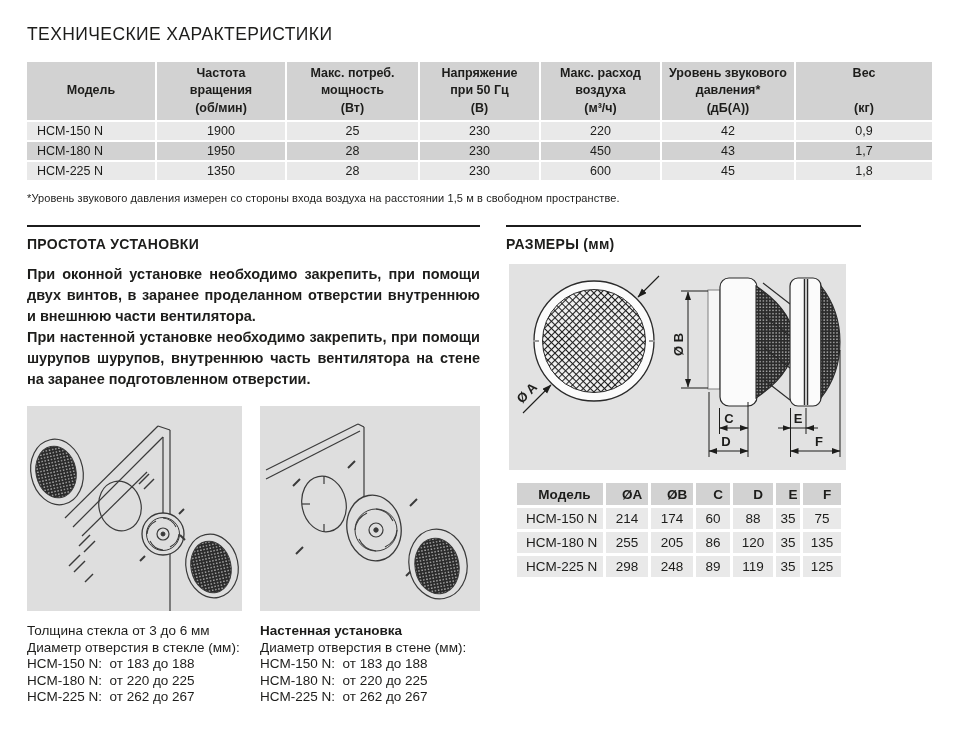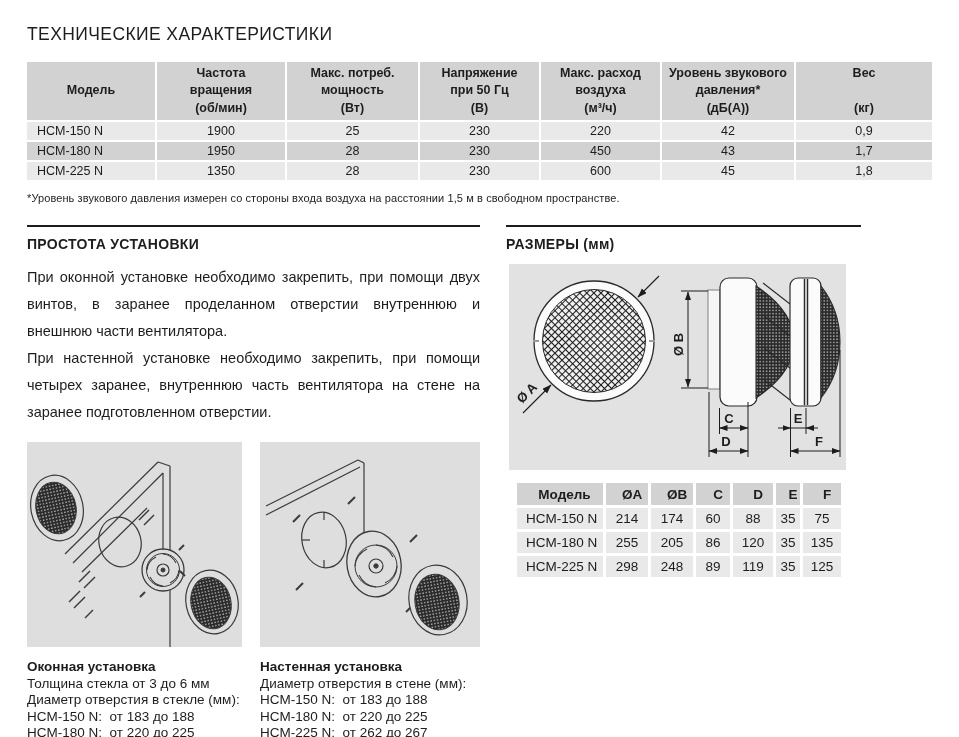--- a/index.html
+++ b/index.html
@@ -19,21 +19,21 @@
 
   .footnote { margin:10px 0 0 27px; font-size:11px; letter-spacing:.1px; }
 
   
   .cols { display:flex; gap:26px; margin:21px 0 0 27px; }
   .col-left { width:453px; }
   .col-right { width:355px; }
   .divider { border-top:2px solid #1c1c1c; margin-bottom:9px; }
   h2.section { font-size:14px; font-weight:bold; letter-spacing:.3px; margin-bottom:12px; }
 
-  .para { font-size:14.5px; line-height:27px; text-align:justify; }
+  .para { font-size:14.5px; line-height:21px; text-align:justify;font-weight:bold; }
 
   .illus-row { display:flex; gap:18px; margin-top:16px; }
   .illus-box { background:#dedede; height:205px; }
   .illus-box.w1 { width:215px; }
   .illus-box.w2 { width:220px; }
 
   .caps-row { display:flex; gap:18px; margin-top:12px; }
   .cap { font-size:13.5px; line-height:16.5px; }
   .cap.w1 { width:215px; } .cap.w2 { width:220px; }
   .cap-title { font-weight:bold; }
@@ -121,21 +121,21 @@
   </table>
 
   <div class="footnote">*Уровень звукового давления измерен со стороны входа воздуха на расстоянии 1,5 м в свободном пространстве.</div>
 
   <div class="cols">
 
     <div class="col-left">
       <div class="divider"></div>
       <h2 class="section">ПРОСТОТА УСТАНОВКИ</h2>
       <p class="para">При оконной установке необходимо закрепить, при помощи двух винтов, в заранее проделанном отверстии внутреннюю и внешнюю части вентилятора.</p>
-      <p class="para">При настенной установке необходимо закрепить, при помощи четырех заранее, внутреннюю часть вентилятора на стене на заранее подготовленном отверстии.</p>
+      <p class="para">При настенной установке необходимо закрепить, при помощи шурупов шурупов, внутреннюю часть вентилятора на стене на заранее подготовленном отверстии.</p>
 
       <div class="illus-row">
 
         <div class="illus-box w1">
           <svg width="215" height="205" viewBox="0 0 215 205">
             <defs>
               <pattern id="dotsA" width="3.2" height="3.2" patternUnits="userSpaceOnUse">
                 <rect width="3.2" height="3.2" fill="#2b2b2b"></rect>
                 <circle cx="1.6" cy="1.6" r="0.7" fill="#dedede"></circle>
               </pattern>
@@ -236,21 +236,20 @@
             <g>
               <ellipse cx="178" cy="158" rx="29" ry="35" transform="rotate(-10 178 158)" fill="#dedede" stroke="#3a3a3a" stroke-width="1.2"></ellipse>
               <ellipse cx="177" cy="160" rx="22" ry="28" transform="rotate(-10 177 160)" fill="url(#dotsB)" stroke="#3a3a3a" stroke-width="1"></ellipse>
             </g>
           </svg>
         </div>
       </div>
 
       <div class="caps-row">
         <div class="cap w1">
-          <div class="cap-title">Оконная установка</div>
           <div>
               <div class="cap-line">Толщина стекла от 3 до 6 мм</div>
               <div class="cap-line">Диаметр отверстия в стекле (мм):</div>
               <div class="cap-line">HCM-150 N:  от 183 до 188</div>
               <div class="cap-line">HCM-180 N:  от 220 до 225</div>
               <div class="cap-line">HCM-225 N:  от 262 до 267</div>
             </div>
         </div>
         <div class="cap w2">
           <div class="cap-title">Настенная установка</div>

